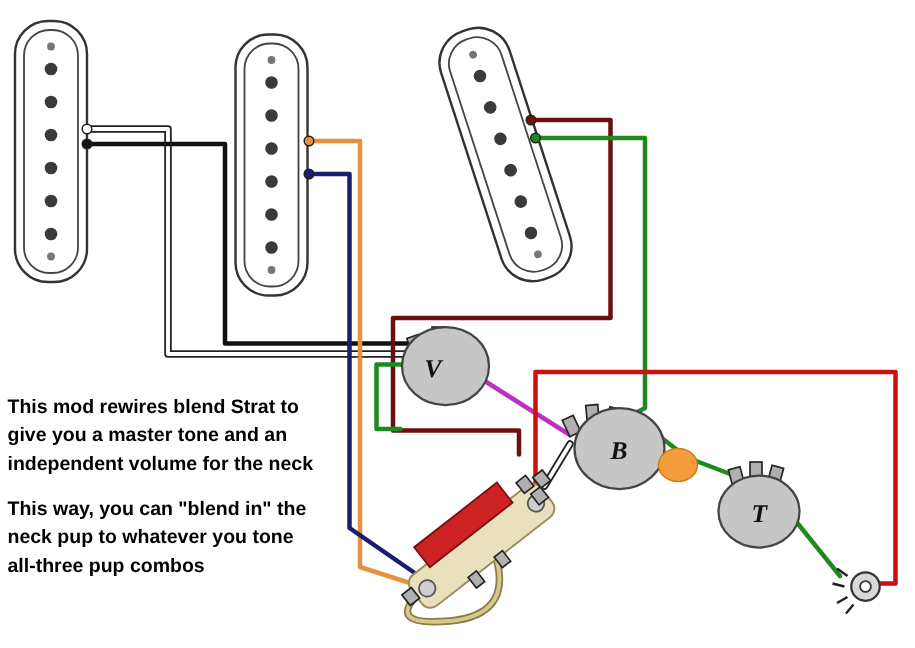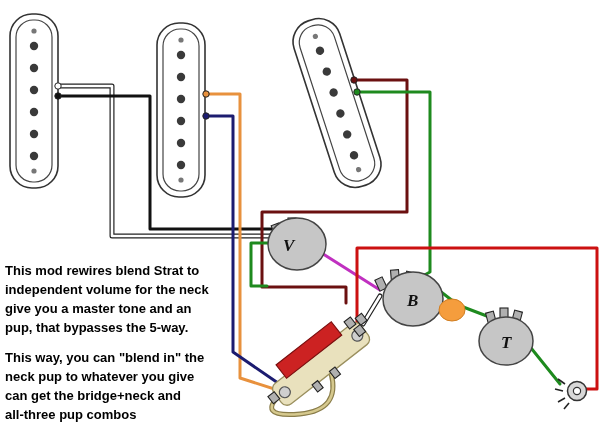--- a/index.html
+++ b/index.html
@@ -137,23 +137,21 @@
       <line class="hatch" x1="563" y1="391" x2="555" y2="389"></line>
       <line class="hatch" x1="565" y1="398" x2="558" y2="402"></line>
       <line class="hatch" x1="569" y1="403" x2="564" y2="409"></line>
       <circle class="jack-body" cx="577" cy="391" r="9.5"></circle>
       <circle class="jack-hole" cx="577" cy="391" r="3.6"></circle>
     </g>
   </svg>
 
   <div class="notes">
     <div>This mod rewires blend Strat to</div>
+    <div>give you a master tone and an</div>
     <div>independent volume for the neck</div>
-    <div>give you a master tone and an</div>
-    <div>pup, that bypasses the 5-way.</div>
     <div class="gap"></div>
     <div>This way, you can "blend in" the</div>
-    <div>neck pup to whatever you give</div>
-    <div>can get the bridge+neck and</div>
+    <div>neck pup to whatever you tone</div>
     <div>all-three pup combos</div>
   </div>
 
 </div>
 
 </body></html>

